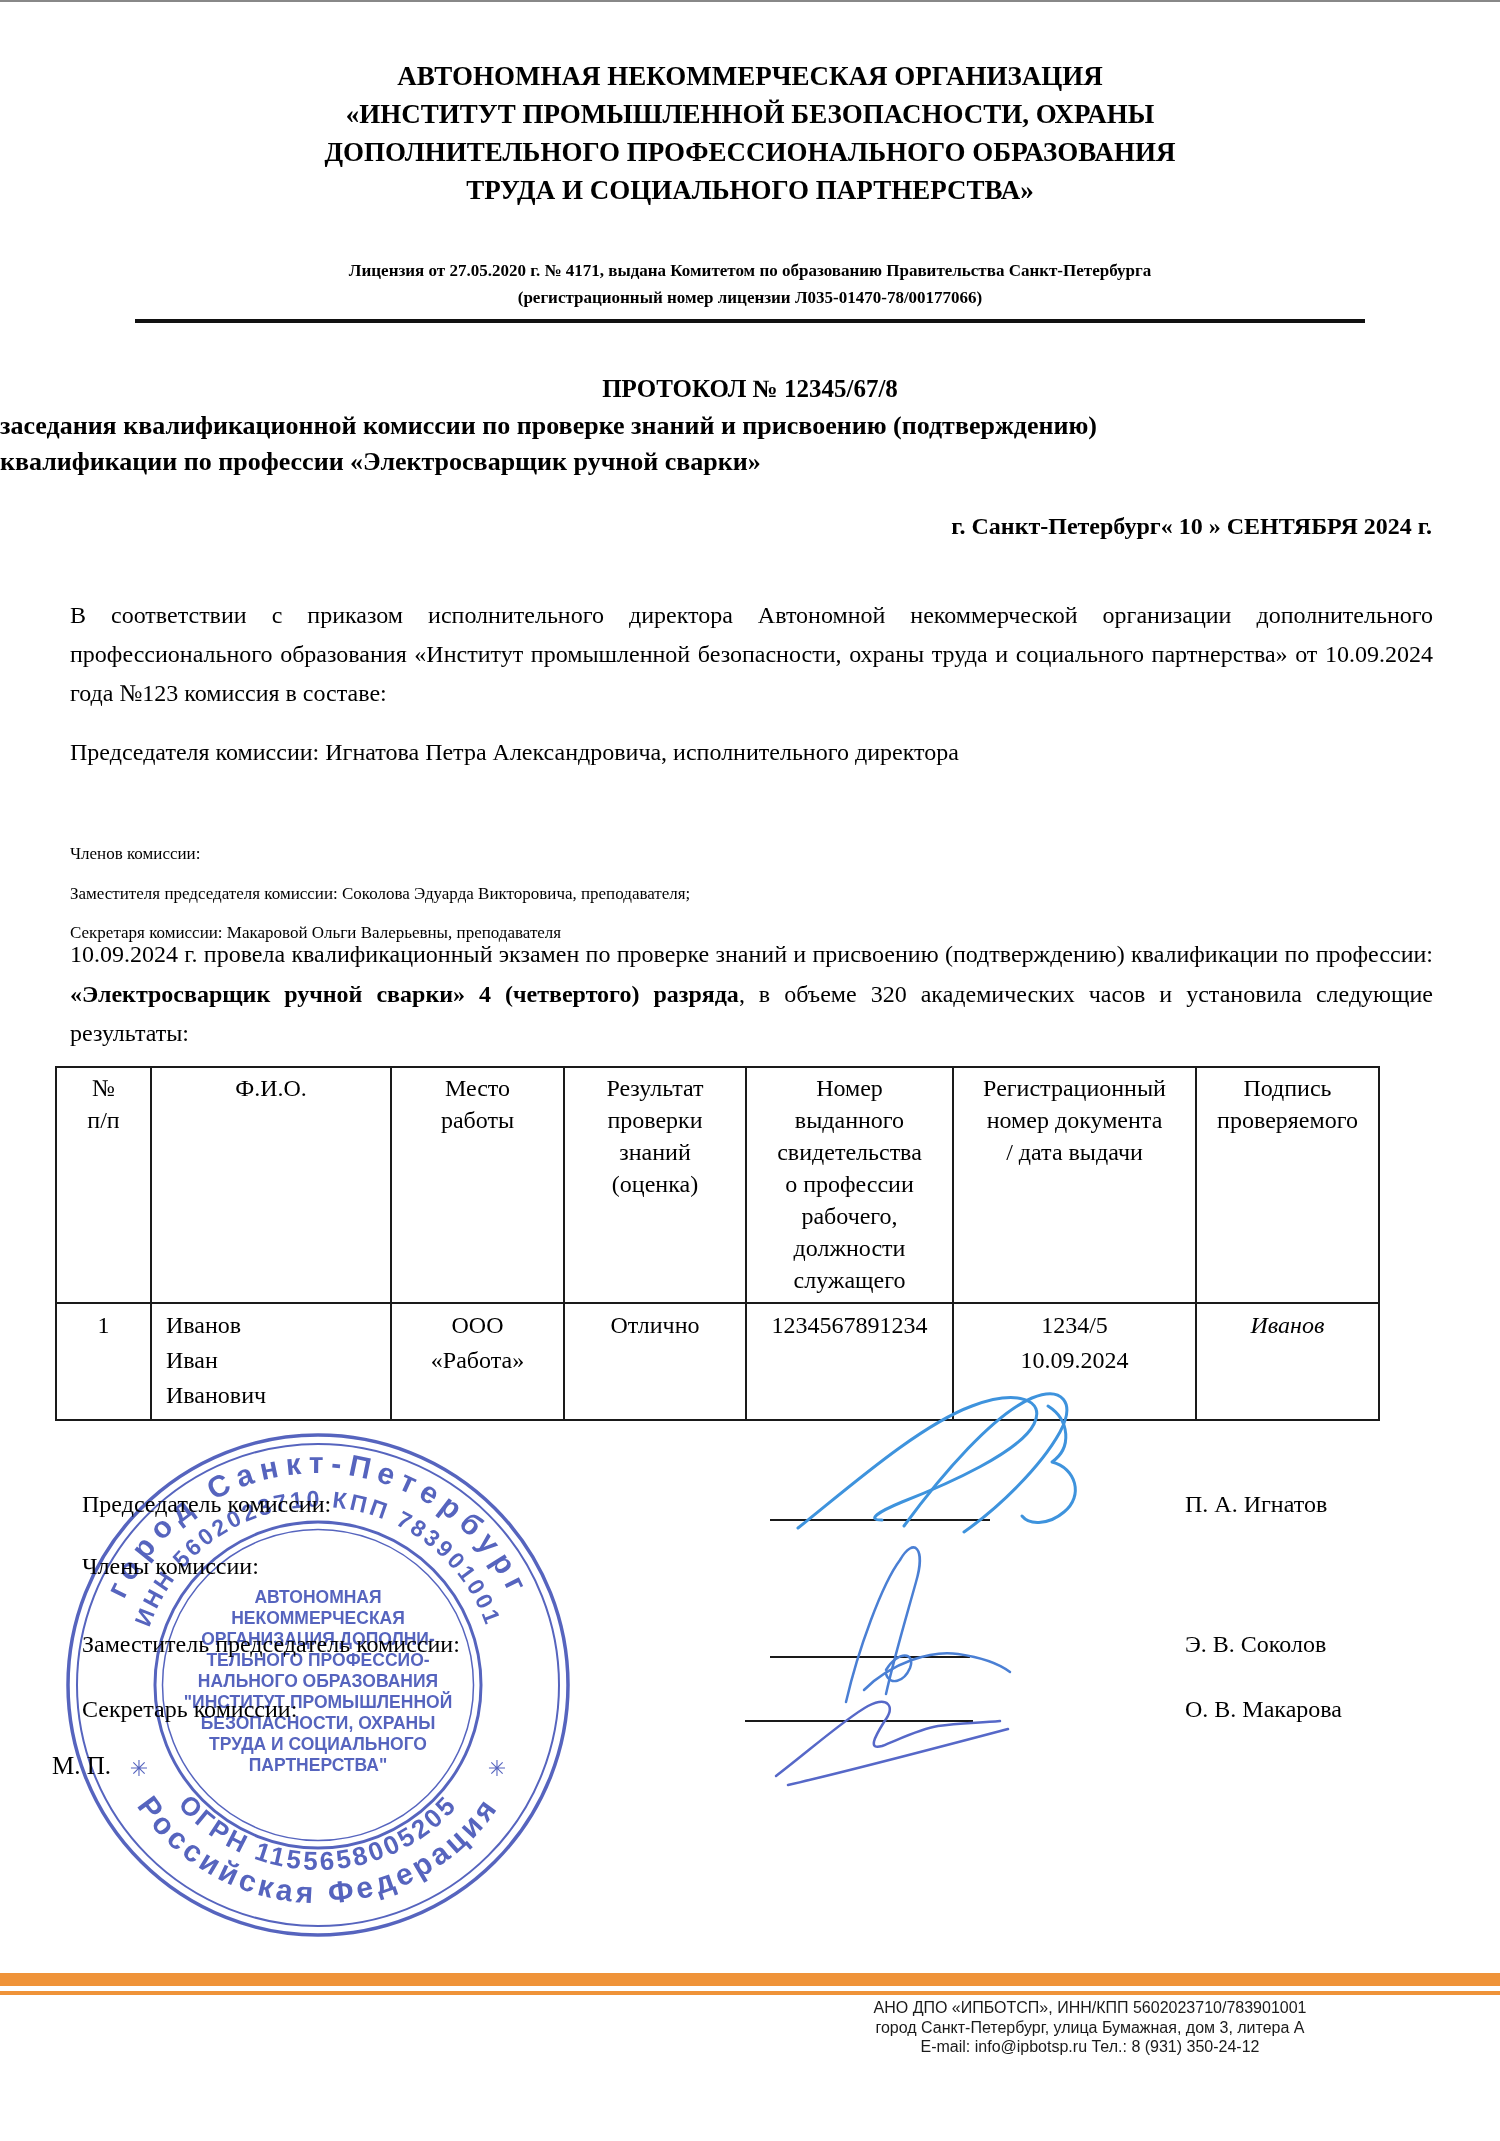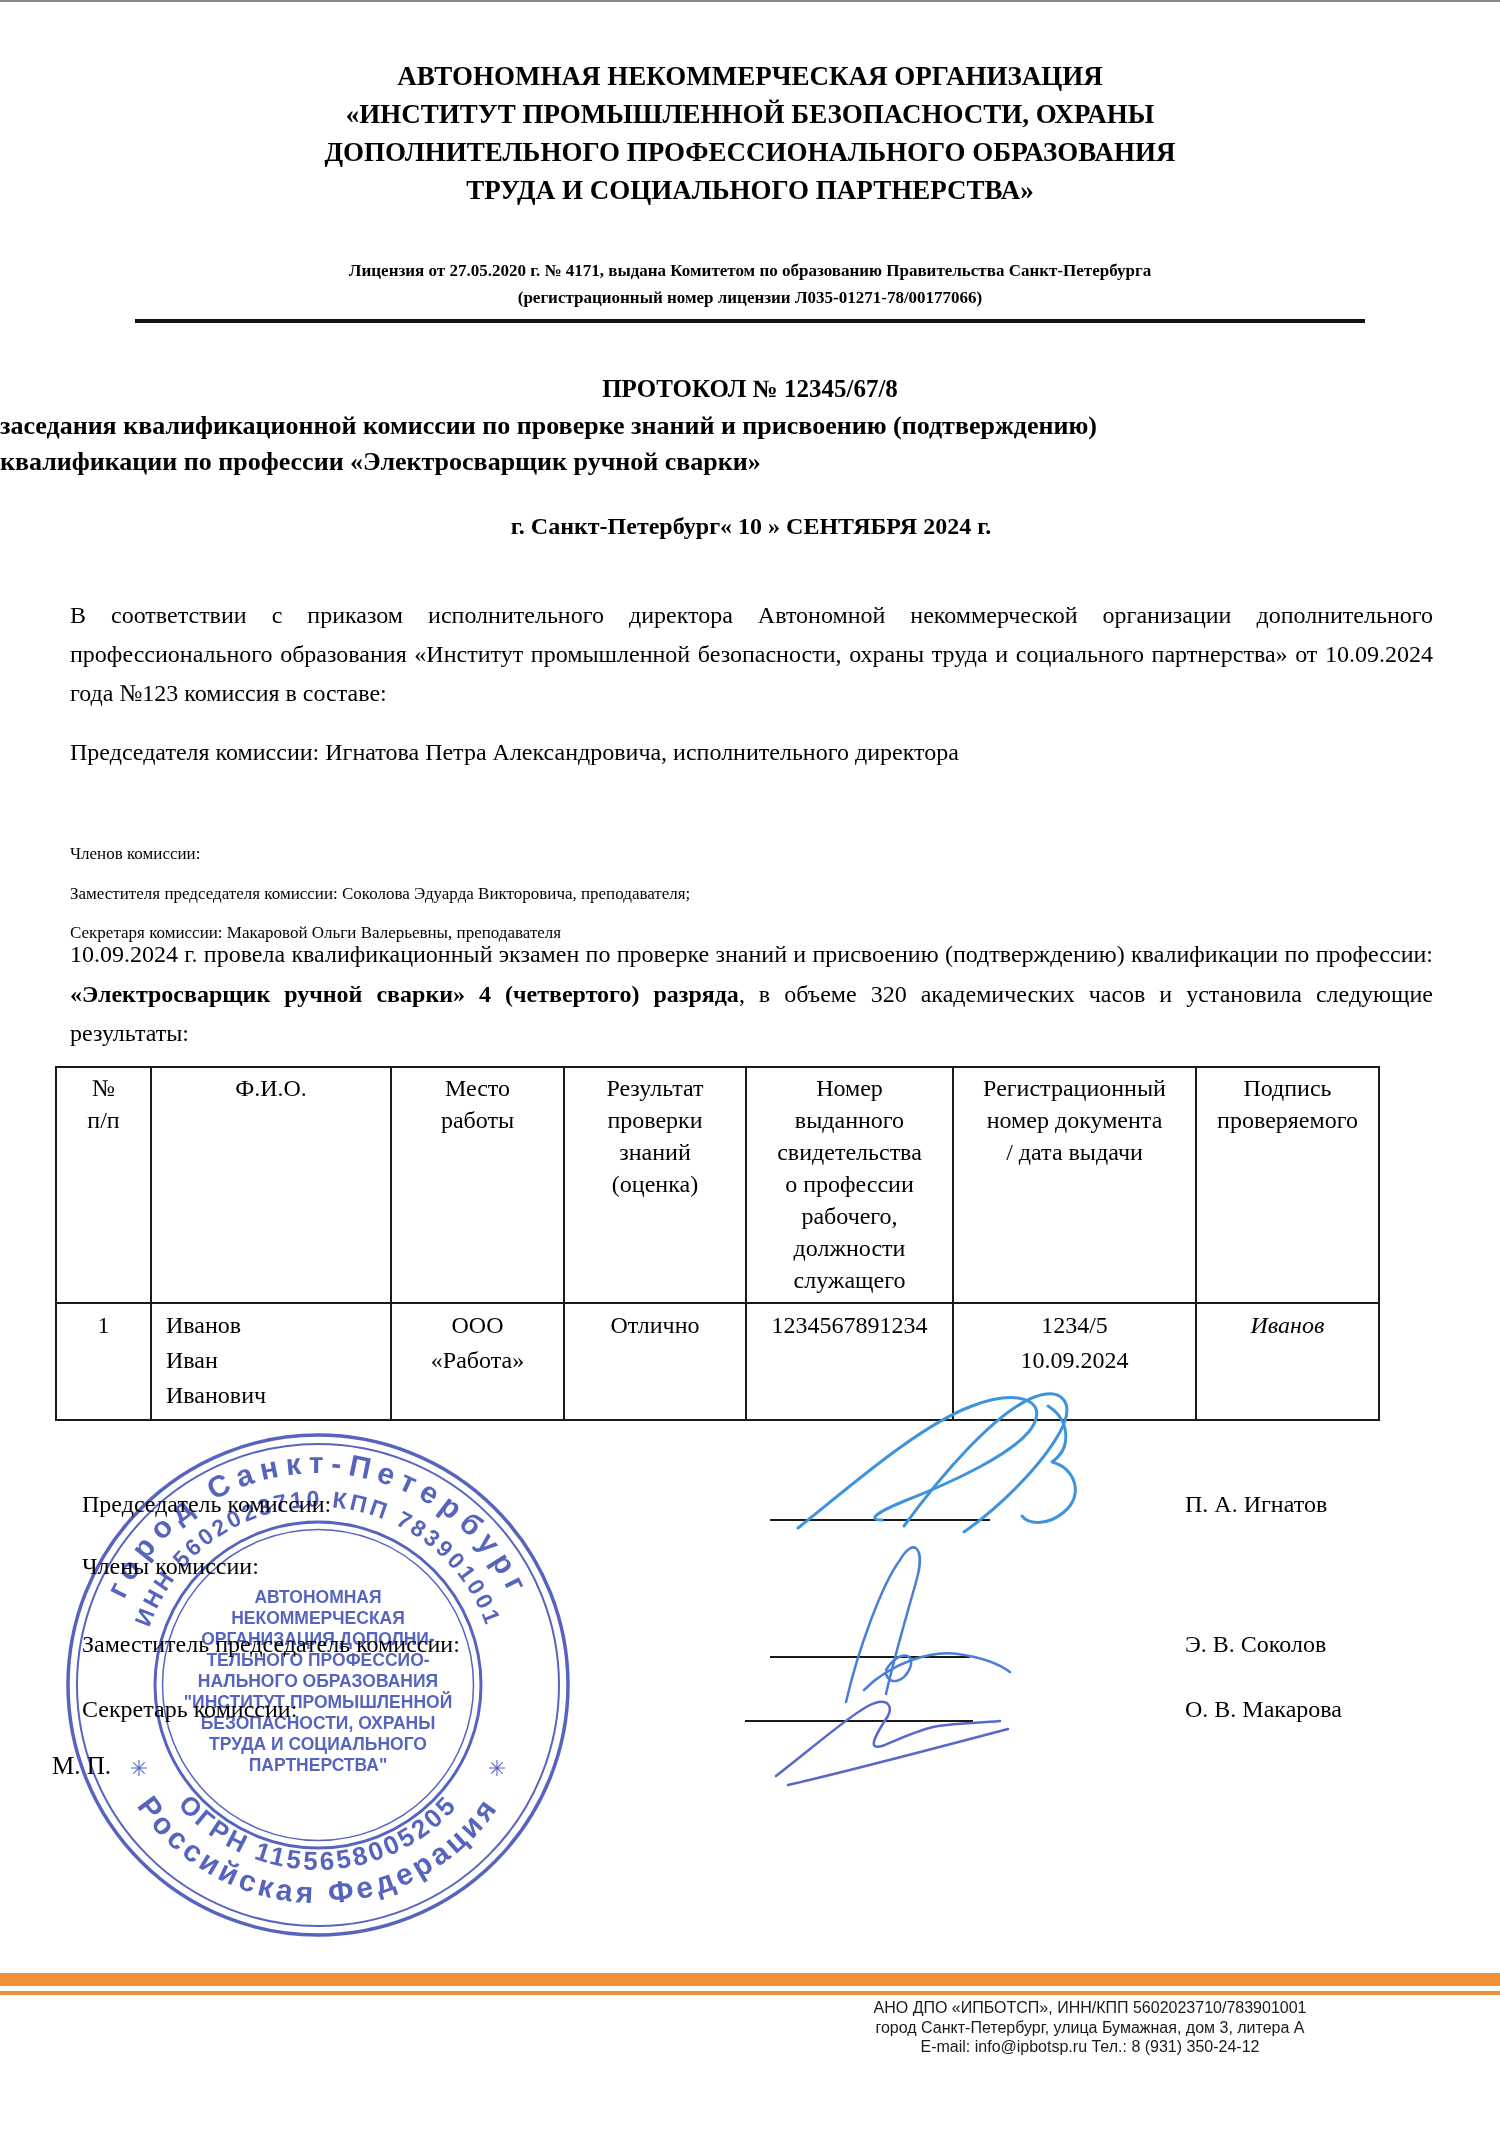--- a/index.html
+++ b/index.html
@@ -14,21 +14,21 @@
     font-weight:bold;font-size:27px;line-height:38px;}
   .license{top:255px;left:0;width:100%;text-align:center;
     font-weight:bold;font-size:17px;line-height:27px;}
   .rule{top:317px;left:135px;width:1230px;height:4px;background:#111;}
   
   .title{top:370px;left:0;width:100%;text-align:center;
     font-weight:bold;font-size:25px;line-height:34px;}
   .subtitle{top:406px;left:0;width:100%;text-align:left;
     font-weight:bold;font-size:26px;line-height:36px;}
   .city-date{top:511px;left:70px;width:1362px;display:flex;
-    justify-content:center;font-weight:bold;font-size:24px;}
+    justify-content:flex-end;font-weight:bold;font-size:24px;}
   
   .para{margin:0;left:70px;width:1363px;font-size:24px;line-height:39px;
     text-align:justify;}
   .para1{top:594px;}
   .chair-line{top:737px;left:70px;width:1363px;font-size:24px;}
   .members{top:832px;left:70px;width:1363px;font-size:17px;line-height:39.5px;}
   .para2{top:933px;line-height:39.5px;}
   .bold{font-weight:bold;}
   
   .results-table{top:1064px;left:55px;border-collapse:collapse;
@@ -62,21 +62,21 @@
 
   <header class="abs org-header">
     <div>АВТОНОМНАЯ НЕКОММЕРЧЕСКАЯ ОРГАНИЗАЦИЯ</div>
     <div>«ИНСТИТУТ ПРОМЫШЛЕННОЙ БЕЗОПАСНОСТИ, ОХРАНЫ</div>
     <div>ДОПОЛНИТЕЛЬНОГО ПРОФЕССИОНАЛЬНОГО ОБРАЗОВАНИЯ</div>
     <div>ТРУДА И СОЦИАЛЬНОГО ПАРТНЕРСТВА»</div>
   </header>
 
   <div class="abs license">
     <div>Лицензия от 27.05.2020 г. № 4171, выдана Комитетом по образованию Правительства Санкт-Петербурга</div>
-    <div>(регистрационный номер лицензии Л035-01271-78/00177066)</div>
+    <div>(регистрационный номер лицензии Л035-01470-78/00177066)</div>
   </div>
 
   <div class="abs rule"></div>
 
   <div class="abs title">ПРОТОКОЛ № 12345/67/8</div>
   <div class="abs subtitle">
     <div>заседания квалификационной комиссии по проверке знаний и присвоению (подтверждению)</div>
     <div>квалификации по профессии «Электросварщик ручной сварки»</div>
   </div>
 

